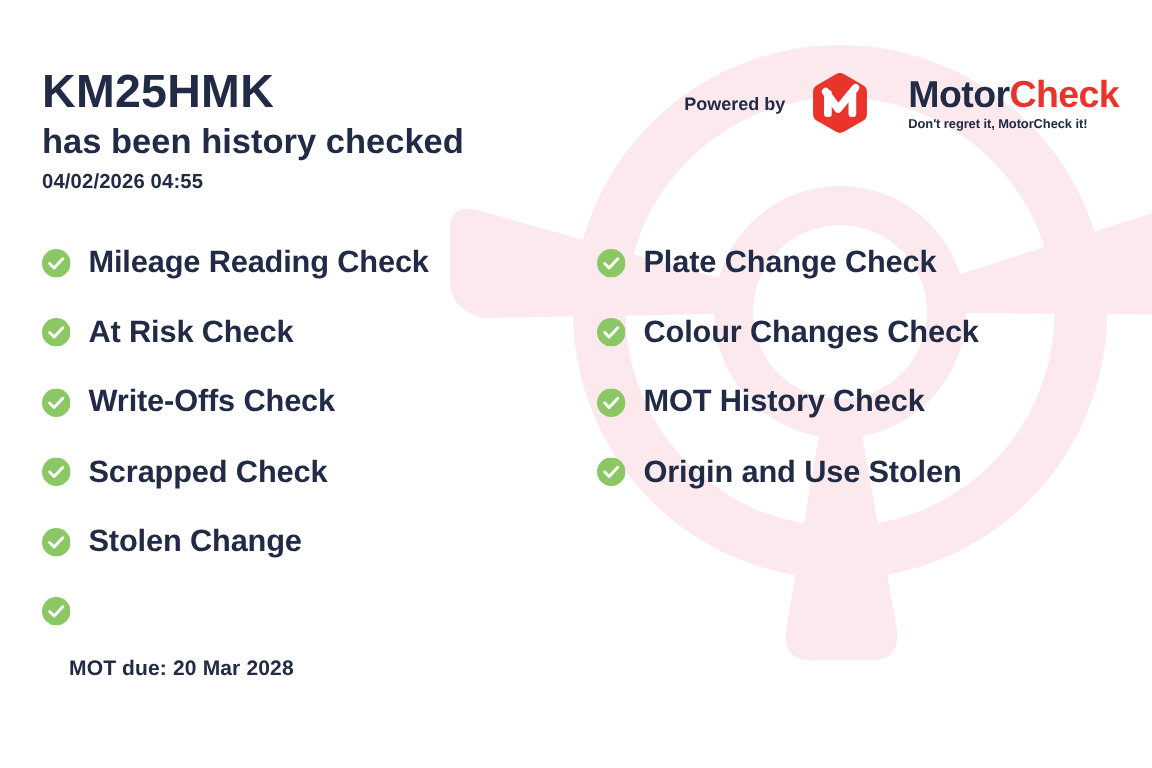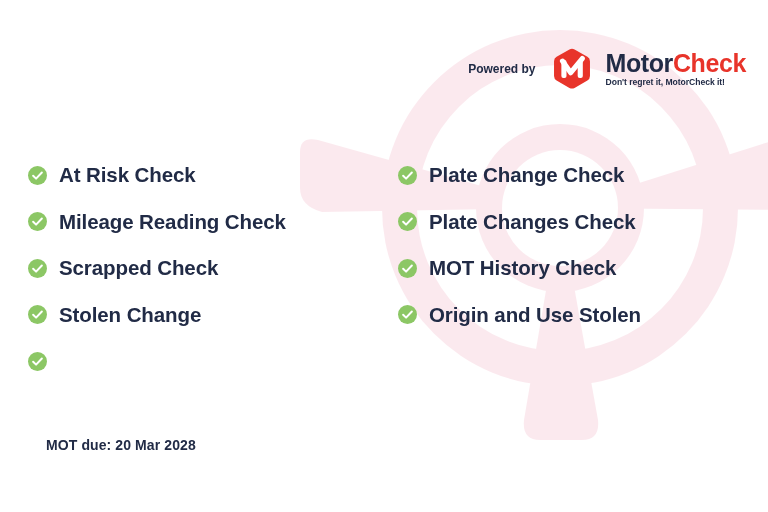--- a/index.html
+++ b/index.html
@@ -78,21 +78,21 @@
   }
   .powered-label {
     font-size: 12px;
     font-weight: bold;
     color: #212b46;
     white-space: nowrap;
   }
   .logo-lockup {
     display: flex;
     align-items: center;
-    gap: 12px;
+    gap: 24px;
     justify-content: space-between;
   }
   .logo-mark {
     width: 44px;
     height: 44px;
     flex: 0 0 44px;
     display: block;
   }
   .logo-wordmark {
     display: flex;
@@ -186,20 +186,25 @@
         <path d="M560 208 L800 132 Q820 128 820 146 L820 186 Q820 204 798 210 Z" fill="white"></path>
         <path d="M560 208 L598 420 Q600 440 582 440 L540 440 Q522 440 524 420 Z" fill="white"></path>
 
         <circle cx="560" cy="208" r="84" fill="white"></circle>
         <circle cx="560" cy="208" r="58" fill="black"></circle>
       </mask>
     </defs>
     <rect x="0" y="0" width="768" height="512" fill="#fbe9ee" mask="url(#wheel-mask)"></rect>
   </svg>
 
+  <div class="header">
+    <div class="reg-plate">KM25HMK</div>
+    <div class="reg-subtitle">has been history checked</div>
+    <div class="reg-timestamp">04/02/2026 04:55</div>
+  </div>
 
   <div class="powered-block">
     <span class="powered-label">Powered by</span>
     <div class="logo-lockup">
       <svg class="logo-mark" viewBox="0 0 48 48" aria-hidden="true">
         <path d="M21.2 2.6a5.6 5.6 0 0 1 5.6 0l14 8.1a5.6 5.6 0 0 1 2.8 4.85v16.1a5.6 5.6 0 0 1-2.8 4.85l-14 8.1a5.6 5.6 0 0 1-5.6 0l-14-8.1A5.6 5.6 0 0 1 4.4 31.65V15.55A5.6 5.6 0 0 1 7.2 10.7z" fill="#e8342a"></path>
         <rect x="12.4" y="14.2" width="5.6" height="19.6" rx="2.2" fill="#ffffff"></rect>
         <rect x="30.2" y="14.2" width="5.6" height="19.6" rx="2.2" fill="#ffffff"></rect>
         <path d="M13.6 15.4 L22.6 28.0 L35.2 12.6" fill="none" stroke="#ffffff" stroke-width="5.6" stroke-linecap="round" stroke-linejoin="round"></path>
       </svg>
@@ -214,31 +219,38 @@
 
   <div class="checklist">
 
     <div class="check-col left">
 
       <div class="check-item">
         <svg class="check-icon" viewBox="0 0 20 20" aria-hidden="true">
           <circle cx="10" cy="10" r="10" fill="#8cc765"></circle>
           <path d="M5.4 10.2 L8.5 13.3 L14.6 6.9" fill="none" stroke="#ffffff" stroke-width="2.1" stroke-linecap="round" stroke-linejoin="round"></path>
         </svg>
+        <span class="check-label">Mileage Reading Check</span>
+      </div>
+
+      <div class="check-item">
+        <svg class="check-icon" viewBox="0 0 20 20" aria-hidden="true">
+          <circle cx="10" cy="10" r="10" fill="#8cc765"></circle>
+          <path d="M5.4 10.2 L8.5 13.3 L14.6 6.9" fill="none" stroke="#ffffff" stroke-width="2.1" stroke-linecap="round" stroke-linejoin="round"></path>
+        </svg>
         <span class="check-label">At Risk Check</span>
       </div>
 
       <div class="check-item">
         <svg class="check-icon" viewBox="0 0 20 20" aria-hidden="true">
           <circle cx="10" cy="10" r="10" fill="#8cc765"></circle>
           <path d="M5.4 10.2 L8.5 13.3 L14.6 6.9" fill="none" stroke="#ffffff" stroke-width="2.1" stroke-linecap="round" stroke-linejoin="round"></path>
         </svg>
-        <span class="check-label">Mileage Reading Check</span>
-      </div>
-
+        <span class="check-label">Write-Offs Check</span>
+      </div>
 
       <div class="check-item">
         <svg class="check-icon" viewBox="0 0 20 20" aria-hidden="true">
           <circle cx="10" cy="10" r="10" fill="#8cc765"></circle>
           <path d="M5.4 10.2 L8.5 13.3 L14.6 6.9" fill="none" stroke="#ffffff" stroke-width="2.1" stroke-linecap="round" stroke-linejoin="round"></path>
         </svg>
         <span class="check-label">Scrapped Check</span>
       </div>
 
       <div class="check-item">
@@ -266,21 +278,21 @@
           <path d="M5.4 10.2 L8.5 13.3 L14.6 6.9" fill="none" stroke="#ffffff" stroke-width="2.1" stroke-linecap="round" stroke-linejoin="round"></path>
         </svg>
         <span class="check-label">Plate Change Check</span>
       </div>
 
       <div class="check-item">
         <svg class="check-icon" viewBox="0 0 20 20" aria-hidden="true">
           <circle cx="10" cy="10" r="10" fill="#8cc765"></circle>
           <path d="M5.4 10.2 L8.5 13.3 L14.6 6.9" fill="none" stroke="#ffffff" stroke-width="2.1" stroke-linecap="round" stroke-linejoin="round"></path>
         </svg>
-        <span class="check-label">Plate Changes Check</span>
+        <span class="check-label">Colour Changes Check</span>
       </div>
 
       <div class="check-item">
         <svg class="check-icon" viewBox="0 0 20 20" aria-hidden="true">
           <circle cx="10" cy="10" r="10" fill="#8cc765"></circle>
           <path d="M5.4 10.2 L8.5 13.3 L14.6 6.9" fill="none" stroke="#ffffff" stroke-width="2.1" stroke-linecap="round" stroke-linejoin="round"></path>
         </svg>
         <span class="check-label">MOT History Check</span>
       </div>
 

